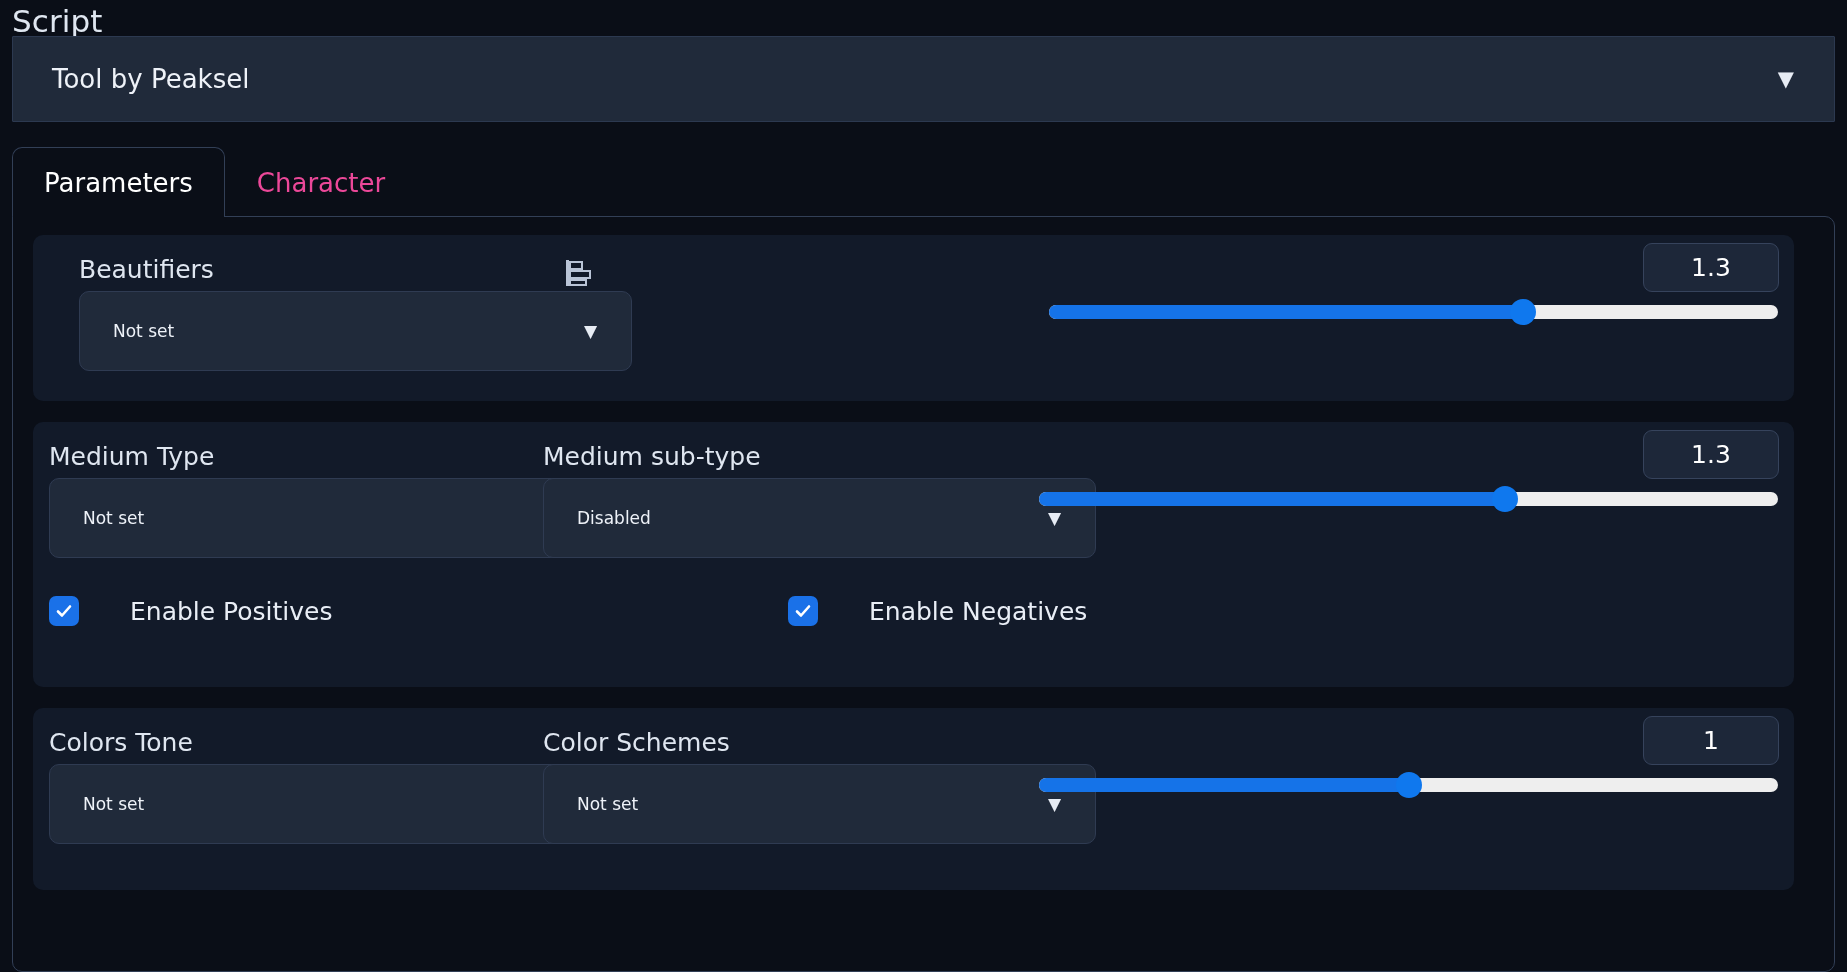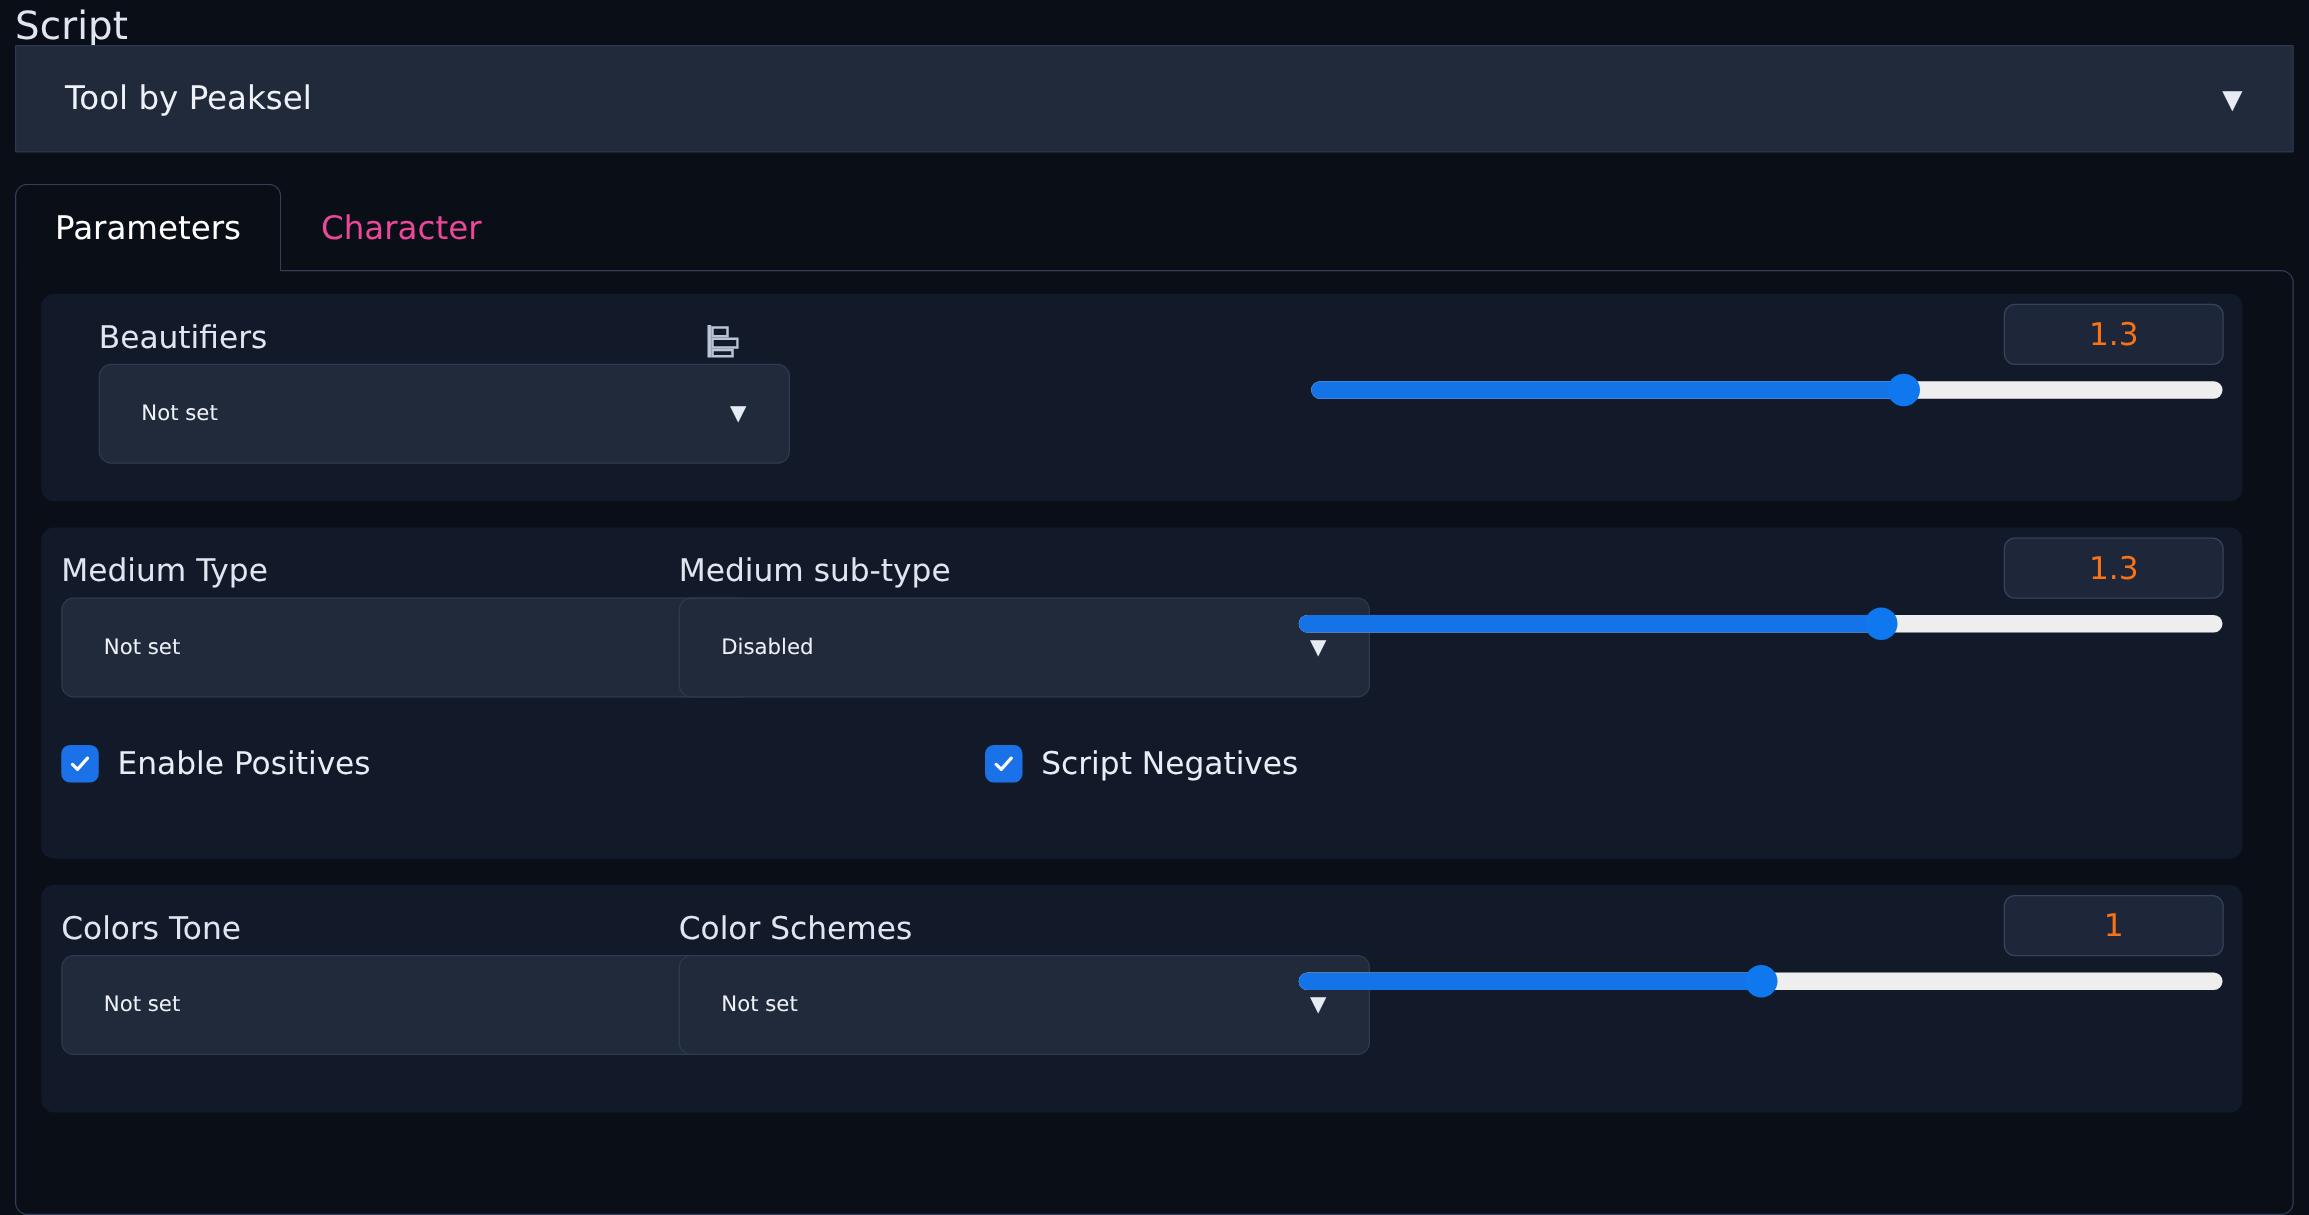--- a/index.html
+++ b/index.html
@@ -170,30 +170,30 @@
   
   .slider-group { position: absolute; }
   .sg-1 { left: 1016px; top: 8px;  width: 730px; }
   .sg-2 { left: 1006px; top: 8px;  width: 740px; }
   .sg-3 { left: 1006px; top: 8px;  width: 740px; }
 
   .value-box {
     position: absolute;
     right: 0;
     top: 0;
-    width: 176px;
+    width: 136px;
     height: 49px;
     background: #1d2739;
     border: 1px solid #36435c;
     border-radius: 9px;
     display: flex;
     align-items: center;
     justify-content: center;
     font-size: 25px;
-    color: #f97316;
+    color: #ffffff;
     cursor: text;
   }
 
   .slider {
     position: absolute;
     left: 0;
     right: 1px;
     top: 62px;
     height: 14px;
     cursor: pointer;
@@ -226,21 +226,23 @@
   .check-row {
     position: absolute;
     left: 16px;
     top: 174px;
     width: 1000px;
     height: 40px;
   }
   .checkbox-item {
     position: absolute;
     display: flex;
-    cursor: pointer;
+    align-items: center;
+    cursor: pointer;
+    gap: 36px;
   }
   .cb-positives { left: 0; top: 0; }
   .cb-negatives { left: 739px; top: 0; }
 
   .cbox {
     width: 30px;
     height: 30px;
     border-radius: 7px;
     background: #1a71e8;
     display: flex;
@@ -344,21 +346,21 @@
           </span>
           <span class="cb-label">Enable Positives</span>
         </div>
 
         <div class="checkbox-item cb-negatives">
           <span class="cbox">
             <svg viewBox="0 0 20 20" width="20" height="20">
               <path d="M4 10.5 L8 14.5 L16 5.5" fill="none" stroke="#ffffff" stroke-width="2.6" stroke-linecap="round" stroke-linejoin="round"></path>
             </svg>
           </span>
-          <span class="cb-label">Script Negatives</span>
+          <span class="cb-label">Enable Negatives</span>
         </div>
       </div>
     </div>
 
     <div class="card card-3">
 
       <div class="field f-colors-tone">
         <div class="label">Colors Tone</div>
         <div class="select">
           <span class="value">Not set</span>

